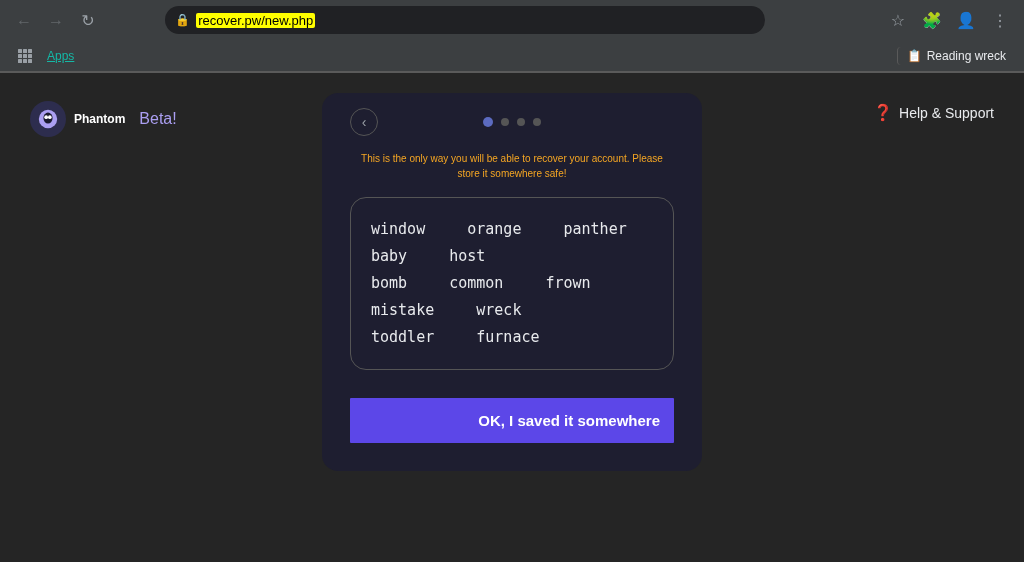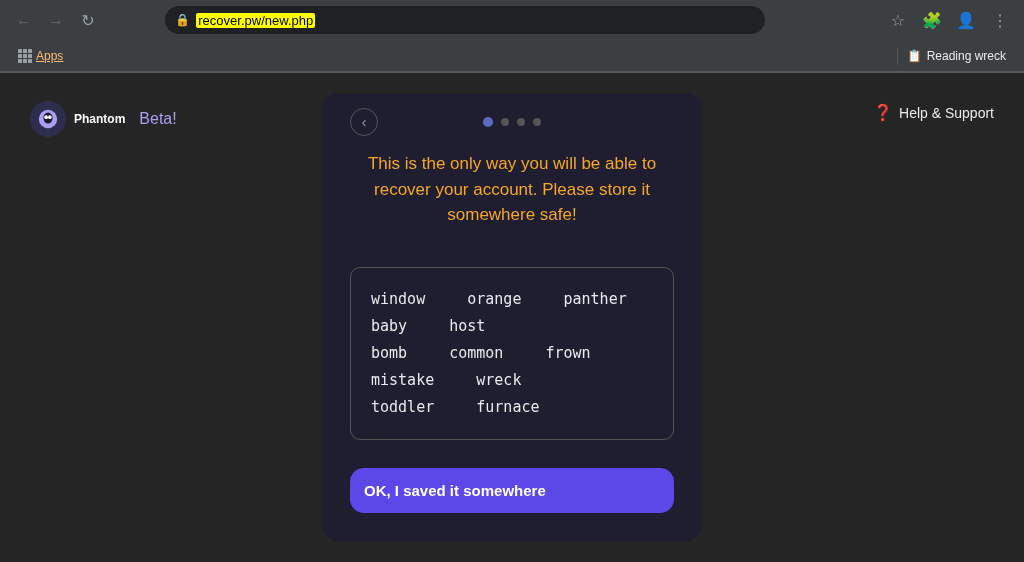--- a/index.html
+++ b/index.html
@@ -105,22 +105,22 @@
       height: 32px;
       padding: 0 12px;
       gap: 8px;
       background: #3c3f41;
       border-bottom: 1px solid #5a5a5a;
     }
 
     .apps-btn {
       display: flex;
       align-items: center;
-      gap: 4px;
-      color: #fdba74;
+      gap: 15px;
+      color: #14b8a6;
       font-size: 12px;
       cursor: pointer;
       padding: 2px 6px;
       border-radius: 4px;
       text-decoration: underline;
     }
 
     .apps-grid-icon {
       display: grid;
       grid-template-columns: repeat(3, 4px);
@@ -258,56 +258,56 @@
 
     .card-title {
       font-size: 26px;
       font-weight: 700;
       color: #ffffff;
       text-align: center;
       margin-bottom: 16px;
     }
 
     .card-subtitle {
-      font-size: 17px;
+      font-size: 10px;
       color: #f5a623;
       text-align: center;
       line-height: 1.5;
-      margin-bottom: 39px;
+      margin-bottom: 16px;
     }
 
     .phrase-box {
       border: 1px solid #555;
-      border-radius: 10px;
+      border-radius: 16px;
       padding: 18px 20px;
       background: transparent;
       margin-bottom: 28px;
     }
 
     .phrase-text {
       font-size: 15px;
       color: #e8eaed;
       line-height: 1.8;
       font-family: monospace;
       text-align: left;
       white-space: pre-wrap;
       word-spacing: 12px;
     }
 
     .ok-button {
       width: 100%;
       padding: 14px;
       background: #5c47e8;
       border: none;
-      border-radius: 14px;
+      border-radius: 1px;
       color: #ffffff;
       font-size: 15px;
       font-weight: 600;
       cursor: pointer;
-      text-align: left;
+      text-align: right;
     }
   </style>
 </head>
 <body>
 
 <div class="browser-chrome">
 
   <div class="browser-toolbar">
     <div class="nav-buttons">
       <button class="nav-btn disabled">←</button>

